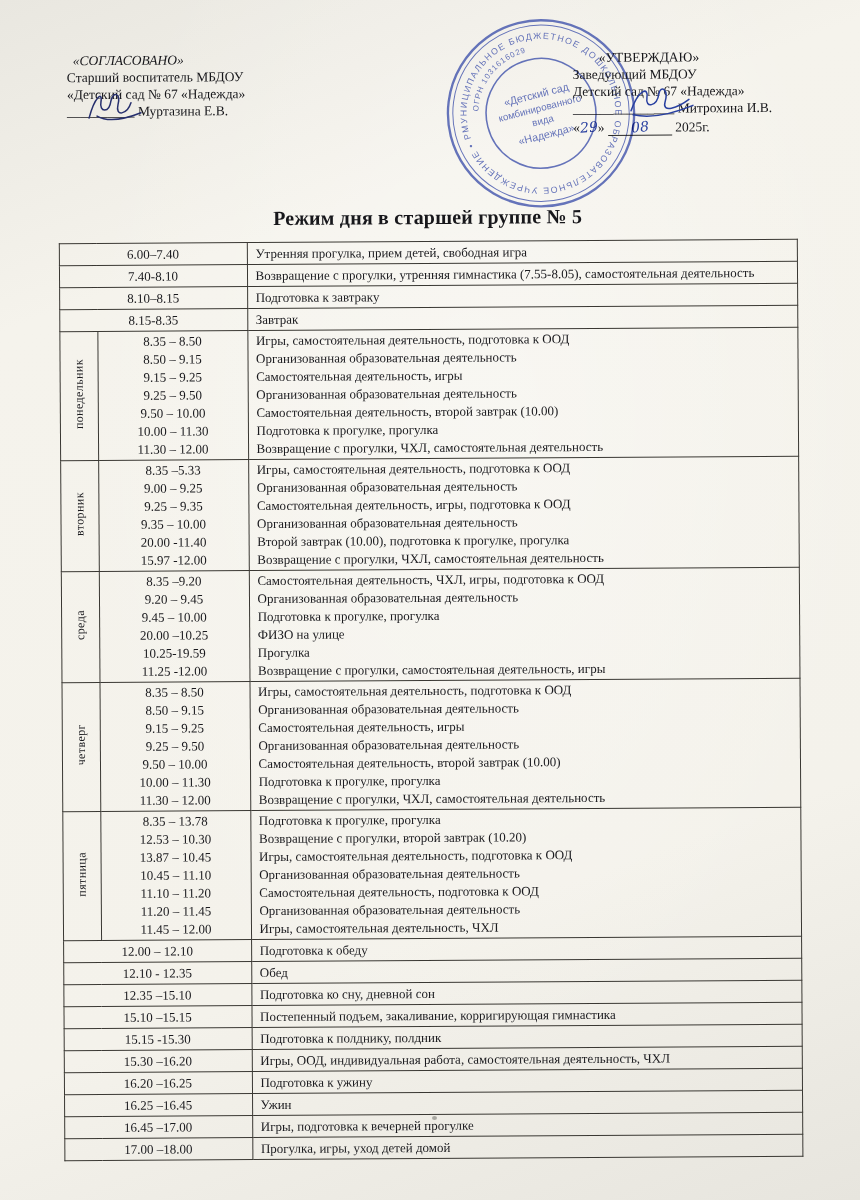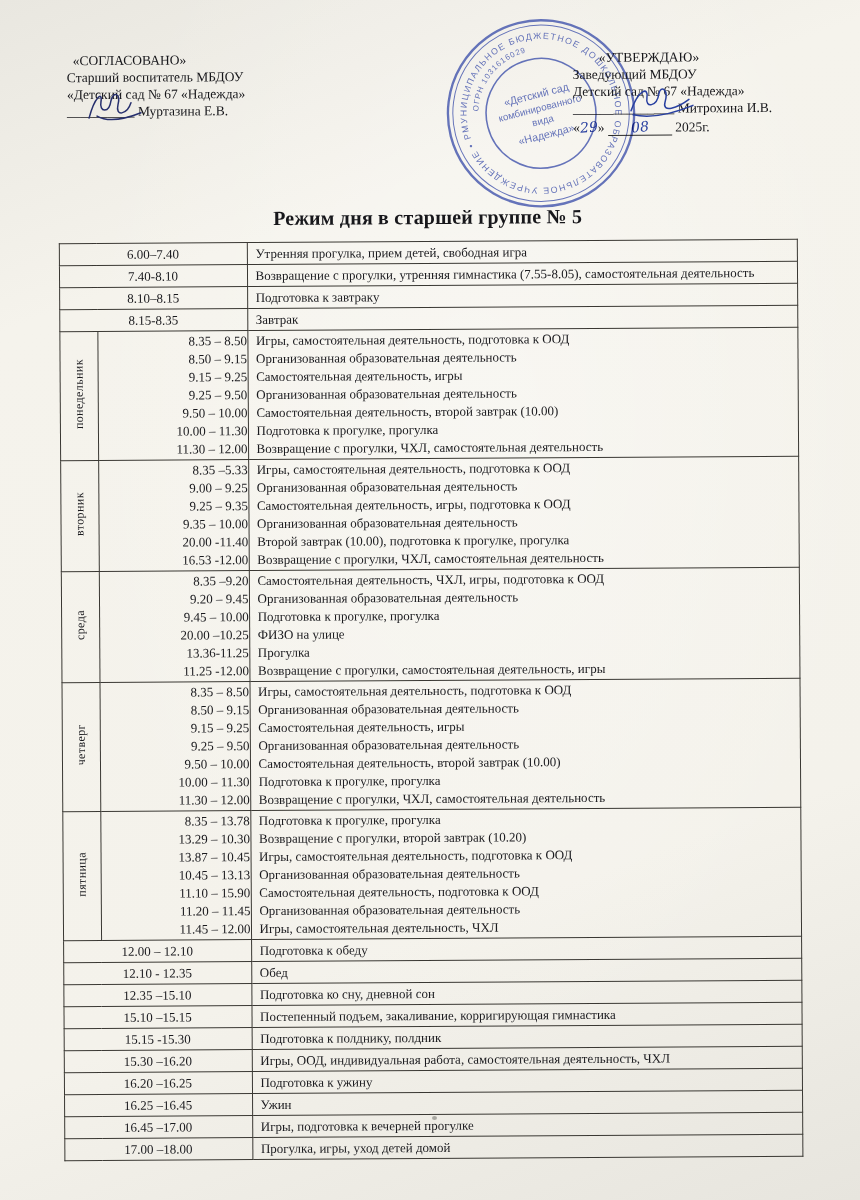--- a/index.html
+++ b/index.html
@@ -18,21 +18,21 @@
       linear-gradient(160deg, #e9e7e0 0%, #f5f3ec 22%, #f4f2eb 72%, #e7e5de 100%);
   }
   .content { position:absolute; inset:0; transform:rotate(-0.35deg); }
 
   
   .header { position:relative; height:152px; padding-top:50px; }
   .block { position:absolute; font-size:13.5px; line-height:17px; white-space:nowrap; }
   .block-left  { left:70px;  top:50px; }
   .block-right { left:576px; top:50px; }
   .block .first { display:inline-block; margin-left:26px; }
-  .block-left .first { margin-left:6px; }
+  .block-left .first { margin-left:6px;font-style:italic; }
   .date-line { margin-top:2px; }
   .date-underline {
     display:inline-block; width:64px; height:15px;
     border-bottom:1px solid #2a2a2a; text-align:center; line-height:14px;
   }
   .hand {
     font-family:"DejaVu Serif", serif;
     font-style:italic; color:#2940a0; font-size:14px;
     display:inline-block; transform:rotate(-5deg);
   }
@@ -59,21 +59,21 @@
   
   table.schedule {
     border-collapse:collapse; table-layout:fixed;
     margin:0 auto; width:738px; font-size:13px; color:#1a1a1e;
   }
   table.schedule td { border:1.5px solid #3a3833; vertical-align:middle; }
   .time-merged { text-align:center; padding:2px 4px; line-height:17px; white-space:nowrap; }
   .act-merged  { padding:2px 4px 2px 8px; line-height:17px; white-space:nowrap; }
   .times-cell, .acts-cell { vertical-align:top; padding:1px 0; }
   .line { height:18px; line-height:18px; white-space:nowrap; }
-  .time-line { text-align:right; }
+  .time-line { text-align:center; }
   .act-line  { padding-left:8px; }
   .day-cell  { text-align:center; }
   .day-label {
     writing-mode:vertical-rl; transform:rotate(180deg);
     font-size:12px; letter-spacing:.4px; display:inline-block;
   }
 
   .speck { position:absolute; left:432px; top:1116px; width:5px; height:4px;
            background:#6f6f6a; border-radius:50%; opacity:.55; }
 </style>
@@ -182,39 +182,39 @@
             </td>
           </tr>
           <tr class="sec-row">
             <td class="day-cell"><span class="day-label">вторник</span></td>
             <td class="times-cell">
               <div class="line time-line">8.35 –5.33</div>
               <div class="line time-line">9.00 – 9.25</div>
               <div class="line time-line">9.25 – 9.35</div>
               <div class="line time-line">9.35 – 10.00</div>
               <div class="line time-line">20.00 -11.40</div>
-              <div class="line time-line">16.53 -12.00</div>
+              <div class="line time-line">15.97 -12.00</div>
             </td>
             <td class="acts-cell">
               <div class="line act-line">Игры, самостоятельная деятельность, подготовка к ООД</div>
               <div class="line act-line">Организованная образовательная деятельность</div>
               <div class="line act-line">Самостоятельная деятельность, игры, подготовка к ООД</div>
               <div class="line act-line">Организованная образовательная деятельность</div>
               <div class="line act-line">Второй завтрак (10.00), подготовка к прогулке, прогулка</div>
               <div class="line act-line">Возвращение с прогулки,  ЧХЛ, самостоятельная деятельность</div>
             </td>
           </tr>
           <tr class="sec-row">
             <td class="day-cell"><span class="day-label">среда</span></td>
             <td class="times-cell">
               <div class="line time-line">8.35 –9.20</div>
               <div class="line time-line">9.20 – 9.45</div>
               <div class="line time-line">9.45 – 10.00</div>
               <div class="line time-line">20.00 –10.25</div>
-              <div class="line time-line">13.36-11.25</div>
+              <div class="line time-line">10.25-19.59</div>
               <div class="line time-line">11.25 -12.00</div>
             </td>
             <td class="acts-cell">
               <div class="line act-line">Самостоятельная деятельность, ЧХЛ, игры, подготовка к ООД</div>
               <div class="line act-line">Организованная образовательная деятельность</div>
               <div class="line act-line">Подготовка к прогулке, прогулка</div>
               <div class="line act-line">ФИЗО на улице</div>
               <div class="line act-line">Прогулка</div>
               <div class="line act-line">Возвращение с прогулки,  самостоятельная деятельность, игры</div>
             </td>
@@ -237,24 +237,24 @@
               <div class="line act-line">Организованная образовательная деятельность</div>
               <div class="line act-line">Самостоятельная деятельность, второй завтрак (10.00)</div>
               <div class="line act-line">Подготовка к прогулке, прогулка</div>
               <div class="line act-line">Возвращение с прогулки, ЧХЛ, самостоятельная деятельность</div>
             </td>
           </tr>
           <tr class="sec-row">
             <td class="day-cell"><span class="day-label">пятница</span></td>
             <td class="times-cell">
               <div class="line time-line">8.35 – 13.78</div>
-              <div class="line time-line">13.29 – 10.30</div>
+              <div class="line time-line">12.53 – 10.30</div>
               <div class="line time-line">13.87 – 10.45</div>
-              <div class="line time-line">10.45 – 13.13</div>
-              <div class="line time-line">11.10 – 15.90</div>
+              <div class="line time-line">10.45 – 11.10</div>
+              <div class="line time-line">11.10 – 11.20</div>
               <div class="line time-line">11.20 – 11.45</div>
               <div class="line time-line">11.45 – 12.00</div>
             </td>
             <td class="acts-cell">
               <div class="line act-line">Подготовка к прогулке, прогулка</div>
               <div class="line act-line">Возвращение с прогулки, второй завтрак (10.20)</div>
               <div class="line act-line">Игры, самостоятельная деятельность, подготовка к ООД</div>
               <div class="line act-line">Организованная образовательная деятельность</div>
               <div class="line act-line">Самостоятельная деятельность, подготовка к ООД</div>
               <div class="line act-line">Организованная образовательная деятельность</div>

